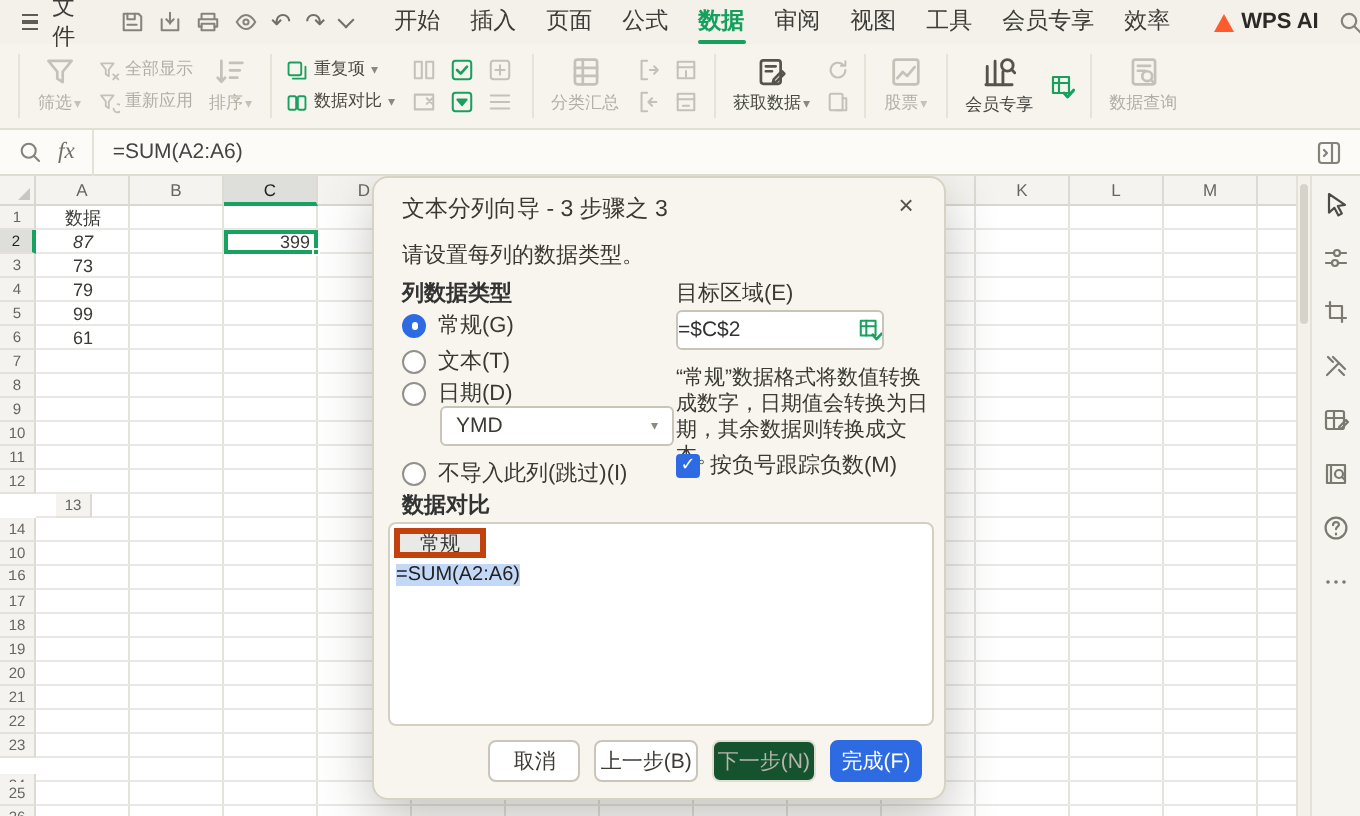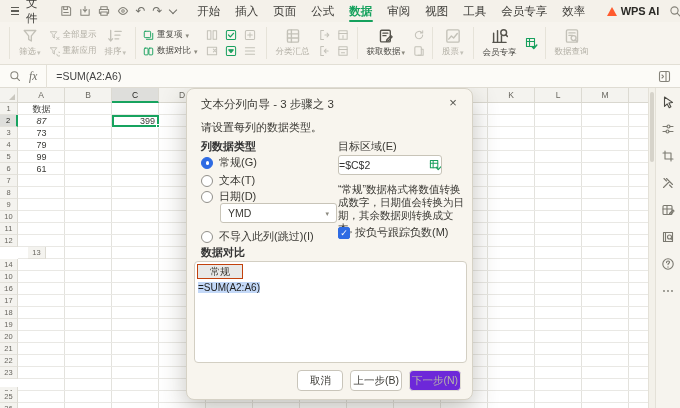--- a/index.html
+++ b/index.html
@@ -88,26 +88,26 @@
   .radio.sel::after{content:"";position:absolute;left:3.5px;top:3.5px;width:3.5px;height:3.5px;border-radius:50%;background:#fff}
   .ymdbox{position:absolute;left:33px;top:114px;width:117px;height:20px;background:#fff;border:1px solid #c8c4b8;border-radius:3px;display:flex;align-items:center;padding:0 7px;font-size:10.5px;color:#3a3934;justify-content:space-between}
   .targetlbl{position:absolute;left:151px;top:50px}
   .targetinput{position:absolute;left:151px;top:66px;width:104px;height:20px;background:#fff;border:1px solid #c8c4b8;border-radius:3px;display:flex;align-items:center;padding:0 0;font-size:10.5px;color:#333;justify-content:space-between}
   .note{position:absolute;left:151px;top:94px;width:126px;font-size:10.5px;line-height:13px;color:#3a3934}
   .cbrow{position:absolute;left:151px;top:136px;display:flex;align-items:center;gap:5px}
   .cbox{width:12px;height:12px;border-radius:2px;border:1px solid #92908a;background:#fff;display:flex;align-items:center;justify-content:center;font-size:9px;color:#fff;flex:none}
   .cbox.on{background:#2e6be3;border-color:#2e6be3}
   .previewlbl{position:absolute;left:14px;top:156px}
   .previewbox{position:absolute;left:7px;top:172px;width:273px;height:102px;background:#fff;border:1px solid #d3cfc3;border-radius:4px;overflow:hidden}
-  .pvhead{position:absolute;left:2px;top:2px;width:46px;height:15px;background:#e9e9e7;border:1px solid #c2410c;font-size:10px;color:#3a3934;display:flex;align-items:center;justify-content:center}
+  .pvhead{position:absolute;left:2px;top:2px;width:46px;height:15px;background:#e9e9e7;border:3px solid #c2410c;font-size:10px;color:#3a3934;display:flex;align-items:center;justify-content:center}
   .pvval{position:absolute;left:3px;top:20px;font-size:10px;color:#222}
   .pvval span{background:#c3d8f7}
   .dlgfoot{position:absolute;right:11px;bottom:8px;display:flex;gap:7px}
   .dbtn{height:21px;border:1px solid #c9c5ba;border-radius:4px;background:#fff;font-size:10.5px;color:#3c3b36;display:flex;align-items:center;justify-content:center;padding:0 2px;min-width:46px;white-space:nowrap}
-  .dbtn.disabled{background:#6d28d9;border-color:#e0ddd2;color:#b7b4aa}
+  .dbtn.disabled{background:#14532d;border-color:#e0ddd2;color:#b7b4aa}
   .dbtn.primary{background:#2e6be3;border-color:#2e6be3;color:#fff}
 </style>
 </head>
 <body>
 
 <div class="menubar">
   <div class="filebtn">
     <span class="hamburger">
         <i></i>
         <i></i>
@@ -568,14 +568,15 @@
   <div class="seclbl previewlbl">数据对比</div>
   <div class="previewbox">
     <div class="pvhead">常规</div>
     <div class="pvval"><span>=SUM(A2:A6)</span></div>
   </div>
 
   <div class="dlgfoot">
     <div class="dbtn">取消</div>
     <div class="dbtn">上一步(B)</div>
     <div class="dbtn disabled">下一步(N)</div>
+    <div class="dbtn primary">完成(F)</div>
   </div>
 </div>
 
 </body></html>

